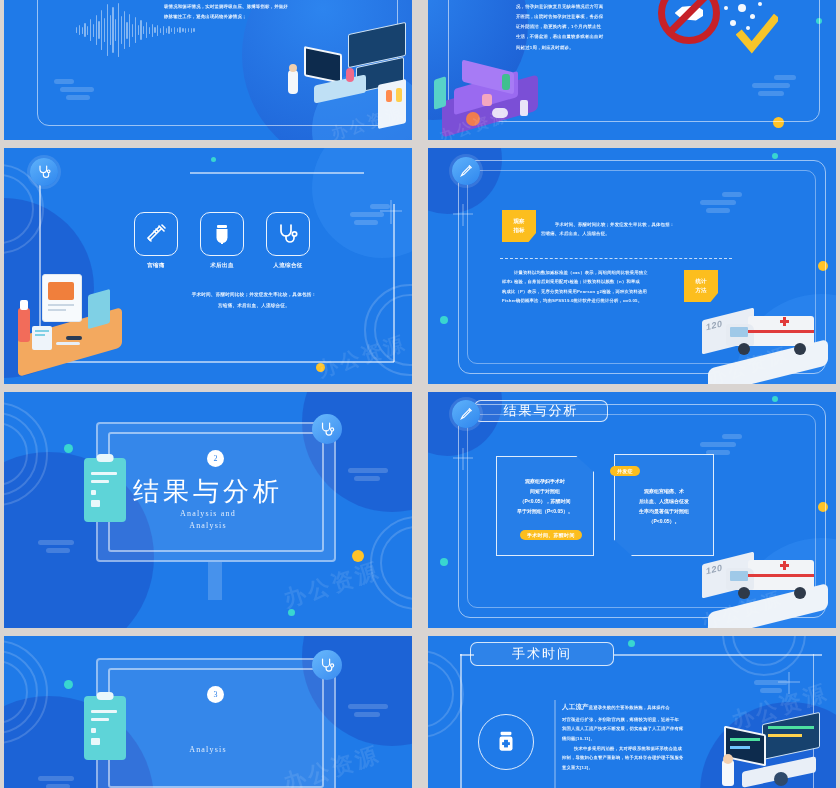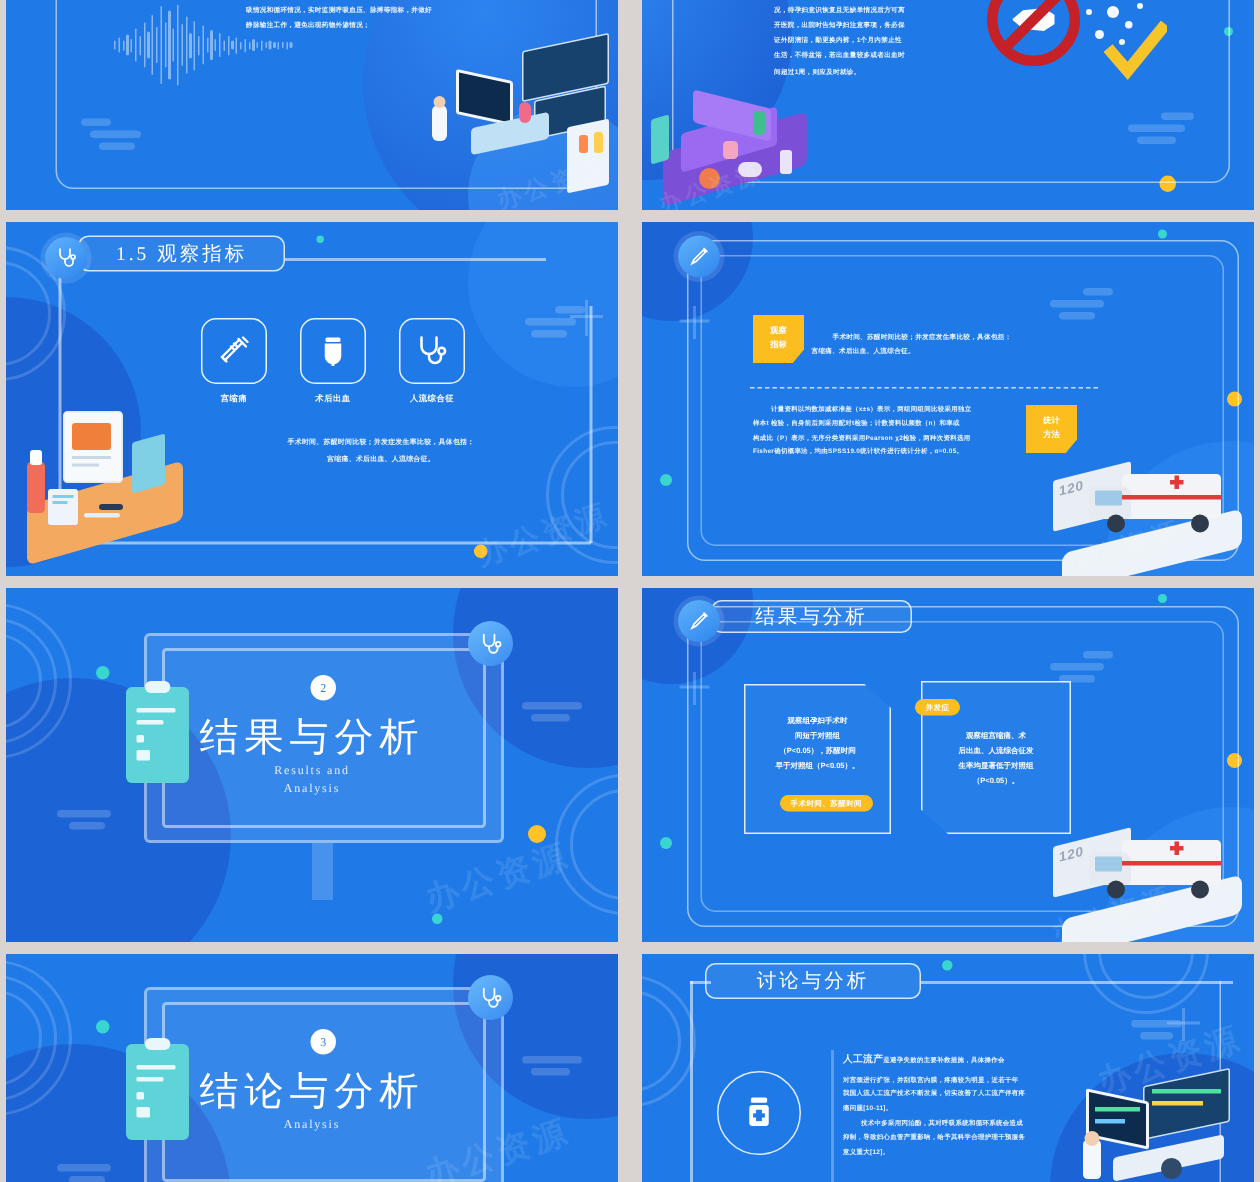--- a/index.html
+++ b/index.html
@@ -395,21 +395,20 @@
     <div class="vline" style="left:389px;top:56px;height:158px;"></div>
     <div class="title-rule" style="left:186px;top:24px;width:174px;"></div>
 
     <div class="title-badge" style="left:26px;top:10px;">
       <svg viewBox="0 0 24 24" fill="none" stroke="#ffffff" stroke-width="1.7" stroke-linecap="round">
         <path d="M6 3v5a5 5 0 0 0 10 0V3"></path>
           <path d="M11 13v3a4 4 0 0 0 8 0v-2"></path>
         <circle cx="19" cy="11" r="2"></circle>
       </svg>
     </div>
-    <div class="title-pill" style="left:48px;top:9px;width:138px;height:24px;">1.5 观察指标</div>
 
     <div class="icon-card" style="left:130px;top:64px;">
       <svg viewBox="0 0 24 24" fill="none" stroke="#ffffff" stroke-width="1.6" stroke-linecap="round">
         <path d="M18 3l3 3"></path>
           <path d="M15 4l5 5"></path>
           <path d="M17.5 6.5L9 15l-3 3-2-2 3-3 8.5-8.5"></path>
         <path d="M5 17l2 2"></path>
           <path d="M12 7l2 2"></path>
           <path d="M10 9l2 2"></path>
       </svg>
@@ -545,21 +544,21 @@
       <svg viewBox="0 0 24 24" fill="none" stroke="#ffffff" stroke-width="1.7" stroke-linecap="round">
         <path d="M5 3v6a5 5 0 0 0 10 0V3"></path>
           <path d="M10 14v2a4 4 0 0 0 8 0v-1.5"></path>
         <circle cx="18.5" cy="12" r="2.2"></circle>
       </svg>
     </div>
 
     <div class="sec-num" style="left:203px;top:58px;">2</div>
     <div class="sec-cn" style="left:0;top:82px;">结果与分析</div>
     <div class="sec-en" style="left:0;top:116px;">
-      <div>Results and</div>
+      <div>Analysis and</div>
       <div>Analysis</div>
     </div>
 
     <div class="clipboard" style="left:80px;top:66px;width:42px;height:64px;">
       <div class="clip-line" style="left:7px;top:14px;width:26px;height:3px;"></div>
       <div class="clip-line" style="left:7px;top:22px;width:18px;height:3px;"></div>
       <div class="clip-sq" style="left:7px;top:32px;width:5px;height:5px;"></div>
       <div class="clip-sq" style="left:7px;top:42px;width:9px;height:7px;"></div>
     </div>
     <div class="wm" style="right:30px;bottom:28px;font-size:22px;">办公资源</div>
@@ -644,21 +643,20 @@
 
     <div class="corner-badge" style="left:308px;top:14px;">
       <svg viewBox="0 0 24 24" fill="none" stroke="#ffffff" stroke-width="1.7" stroke-linecap="round">
         <path d="M5 3v6a5 5 0 0 0 10 0V3"></path>
           <path d="M10 14v2a4 4 0 0 0 8 0v-1.5"></path>
         <circle cx="18.5" cy="12" r="2.2"></circle>
       </svg>
     </div>
 
     <div class="sec-num" style="left:203px;top:50px;">3</div>
-    <div class="sec-cn" style="left:0;top:74px;">结论与分析</div>
     <div class="sec-en" style="left:0;top:108px;">
       <div>Analysis</div>
     </div>
 
     <div class="clipboard" style="left:80px;top:60px;width:42px;height:64px;">
       <div class="clip-line" style="left:7px;top:14px;width:26px;height:3px;"></div>
       <div class="clip-line" style="left:7px;top:22px;width:18px;height:3px;"></div>
       <div class="clip-sq" style="left:7px;top:32px;width:5px;height:5px;"></div>
       <div class="clip-sq" style="left:7px;top:42px;width:9px;height:7px;"></div>
     </div>
@@ -677,21 +675,21 @@
       <div class="plus" style="right:46px;top:36px;width:2px;height:22px;"></div>
       <div class="plus" style="right:36px;top:45px;width:22px;height:2px;"></div>
       <div class="dot cyan" style="left:200px;top:4px;width:7px;height:7px;"></div>
     </div>
 
     <div class="vline" style="left:32px;top:18px;height:140px;"></div>
     <div class="vline" style="right:22px;top:18px;height:140px;"></div>
     <div class="title-rule" style="left:186px;top:18px;width:208px;"></div>
     <div class="title-rule" style="left:32px;top:18px;width:14px;"></div>
 
-    <div class="title-pill" style="left:42px;top:6px;width:144px;height:24px;">讨论与分析</div>
+    <div class="title-pill" style="left:42px;top:6px;width:144px;height:24px;">手术时间</div>
 
     <div class="circle-icon" style="left:50px;top:78px;width:56px;height:56px;">
       <svg viewBox="0 0 24 24" fill="#ffffff" stroke="none">
         <rect x="7" y="2.5" width="10" height="3.2" rx="1"></rect>
         <rect x="6" y="7" width="12" height="13" rx="2"></rect>
         <rect x="10.2" y="10" width="3.6" height="7" fill="#1f7ae8"></rect>
         <rect x="8.4" y="12.2" width="7.2" height="2.6" fill="#1f7ae8"></rect>
       </svg>
     </div>
 

